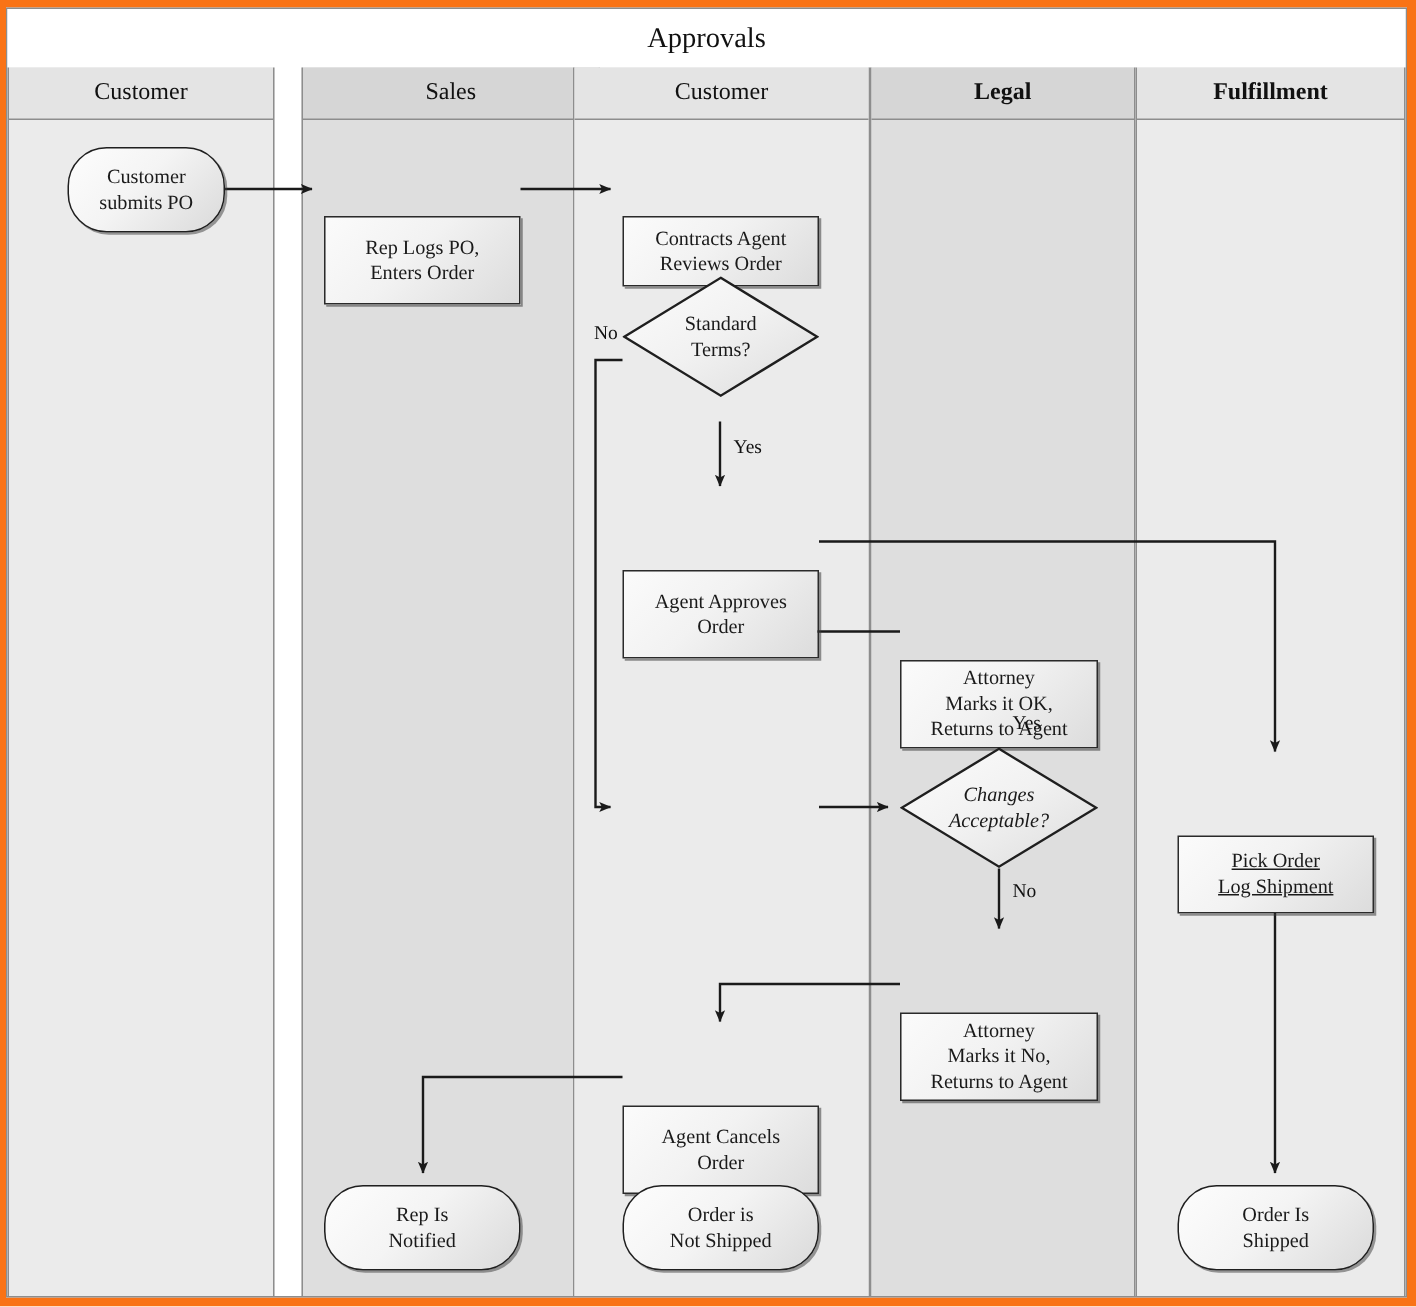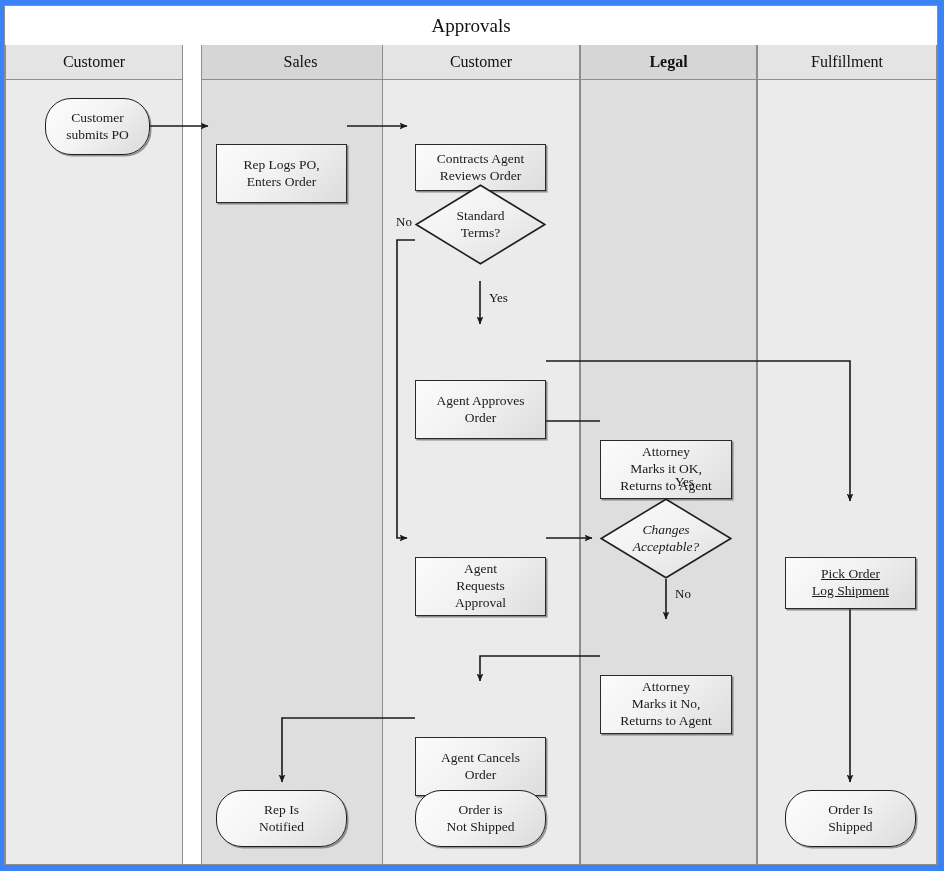--- a/index.html
+++ b/index.html
@@ -6,21 +6,21 @@
     margin: 0;
     padding: 0;
     background: #ffffff;
     font-family: "Liberation Serif", "DejaVu Serif", serif;
   }
   #diagram-root {
     position: relative;
     width: 944px;
     height: 871px;
     overflow: hidden;
-    background: #3b82f6;
+    background: #f97316;
   }
   .outer-frame {
     position: absolute;
     left: 4px;
     top: 5px;
     width: 934px;
     height: 860px;
     border: 1px solid #8d8d8d;
     box-sizing: border-box;
     background: #ffffff;
@@ -152,21 +152,21 @@
     <div class="lane-body lane-b"></div>
   </div>
   <div class="lane-col lane-a" style="left:382px; width:198px;">
     <div class="lane-header lane-hdr-a">Customer</div>
     <div class="lane-body lane-a"></div>
   </div>
   <div class="lane-col lane-b" style="left:580px; width:177px;padding-left:44px;">
     <div class="lane-header lane-hdr-b bold">Legal</div>
     <div class="lane-body lane-b"></div>
   </div>
-  <div class="lane-col lane-a" style="left:757px; width:180px;">
+  <div class="lane-col lane-a" style="left:757px; width:180px;font-weight:bold;">
     <div class="lane-header lane-hdr-a">Fulfillment</div>
     <div class="lane-body lane-a"></div>
   </div>
 
   <svg class="connectors" viewBox="0 0 944 871">
     <defs>
       <marker id="arrowhead" markerWidth="9" markerHeight="9" refX="7.5" refY="4" orient="auto" markerUnits="userSpaceOnUse">
         <path d="M0,0.6 L8,4 L0,7.4 L1.8,4 Z" fill="#1a1a1a"></path>
       </marker>
     </defs>
@@ -222,23 +222,20 @@
     </svg>
     <span class="decision-label">Standard
 Terms?</span>
   </div>
 
   <div class="node process" style="left:415px; top:332px; width:131px; height:59px;">Agent Approves
 Order</div>
   <div class="node process" style="left:600px; top:392px; width:132px; height:59px;">Attorney
 Marks it OK,
 Returns to Agent</div>
-  <div class="node process" style="left:415px; top:509px; width:131px; height:59px;">Agent
-Requests
-Approval</div>
 
   <div class="node decision" style="left:600px; top:498px; width:132px; height:81px;font-style:italic;">
     <svg class="decision-shape" viewBox="0 0 132 81" preserveAspectRatio="none">
       <defs>
         <linearGradient id="dgrad2" x1="0" y1="0" x2="1" y2="1">
           <stop offset="0%" stop-color="#fcfcfc"></stop>
           <stop offset="50%" stop-color="#f1f1f1"></stop>
           <stop offset="100%" stop-color="#dcdcdc"></stop>
         </linearGradient>
       </defs>

